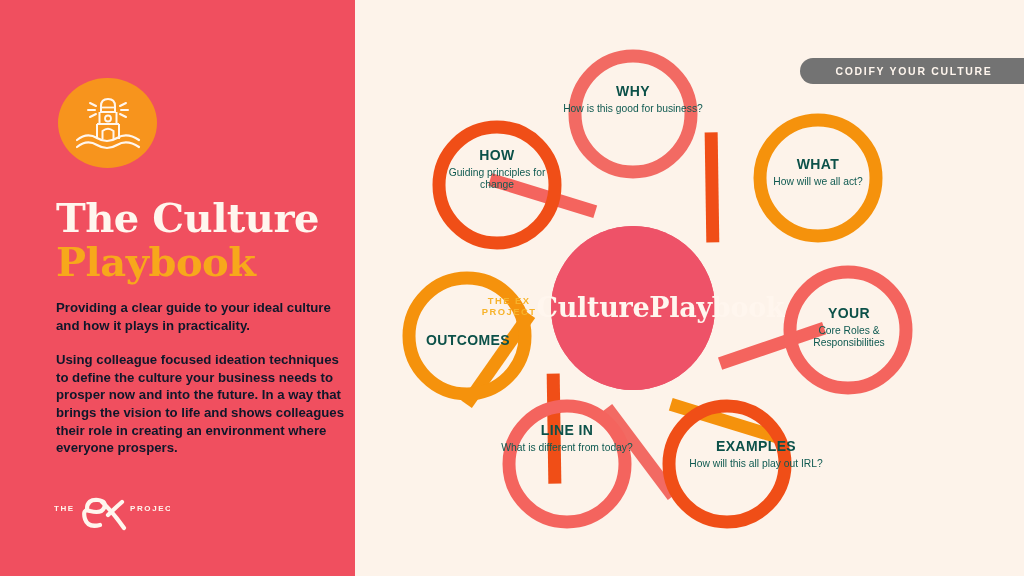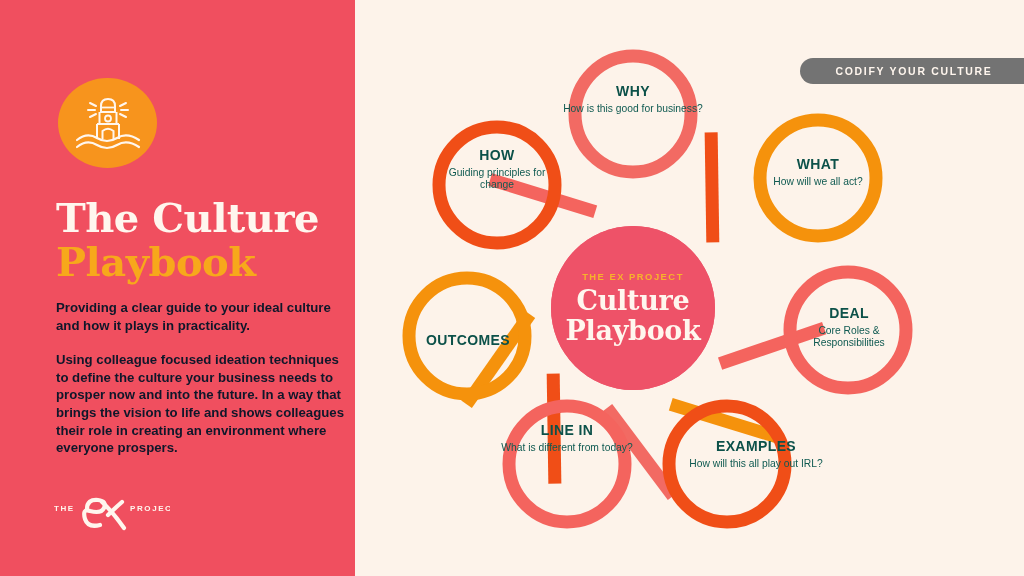--- a/index.html
+++ b/index.html
@@ -95,21 +95,21 @@
     line-height:12.4px;
     color:#0F5A51;
     margin:3px 0 0 0;
   }
 
   .center-circle{
     position:absolute;
     left:196px;top:226px;width:164px;height:164px;
     border-radius:50%;
     background:#EE5268;
-    display:flex;flex-direction:column;
+    display:flex;flex-direction:row;
     align-items:center;justify-content:center;
     text-align:center;
   }
   .center-eyebrow{
     font-family:"Liberation Sans", sans-serif;
     font-weight:700;font-size:9.4px;letter-spacing:1.5px;
     color:#F7B32B;margin:0 0 4px 0;
   }
   .center-main{
     font-family:"DejaVu Serif", serif;
@@ -243,21 +243,21 @@
       <p class="node-title">WHY</p>
       <p class="node-sub">How is this good for business?</p>
     </div>
 
     <div class="node-label" style="left:393px;top:155px;width:140px;">
       <p class="node-title">WHAT</p>
       <p class="node-sub">How will we all act?</p>
     </div>
 
     <div class="node-label" style="left:428px;top:304px;width:132px;">
-      <p class="node-title">DEAL</p>
+      <p class="node-title">YOUR</p>
       <p class="node-sub">Core Roles &amp; Responsibilities</p>
     </div>
 
     <div class="node-label" style="left:302px;top:437px;width:142px;margin-left:28px;">
       <p class="node-title">EXAMPLES</p>
       <p class="node-sub">How will this all play out IRL?</p>
     </div>
 
     <div class="node-label" style="left:144px;top:421px;width:136px;">
       <p class="node-title two-line">LINE IN</p>

